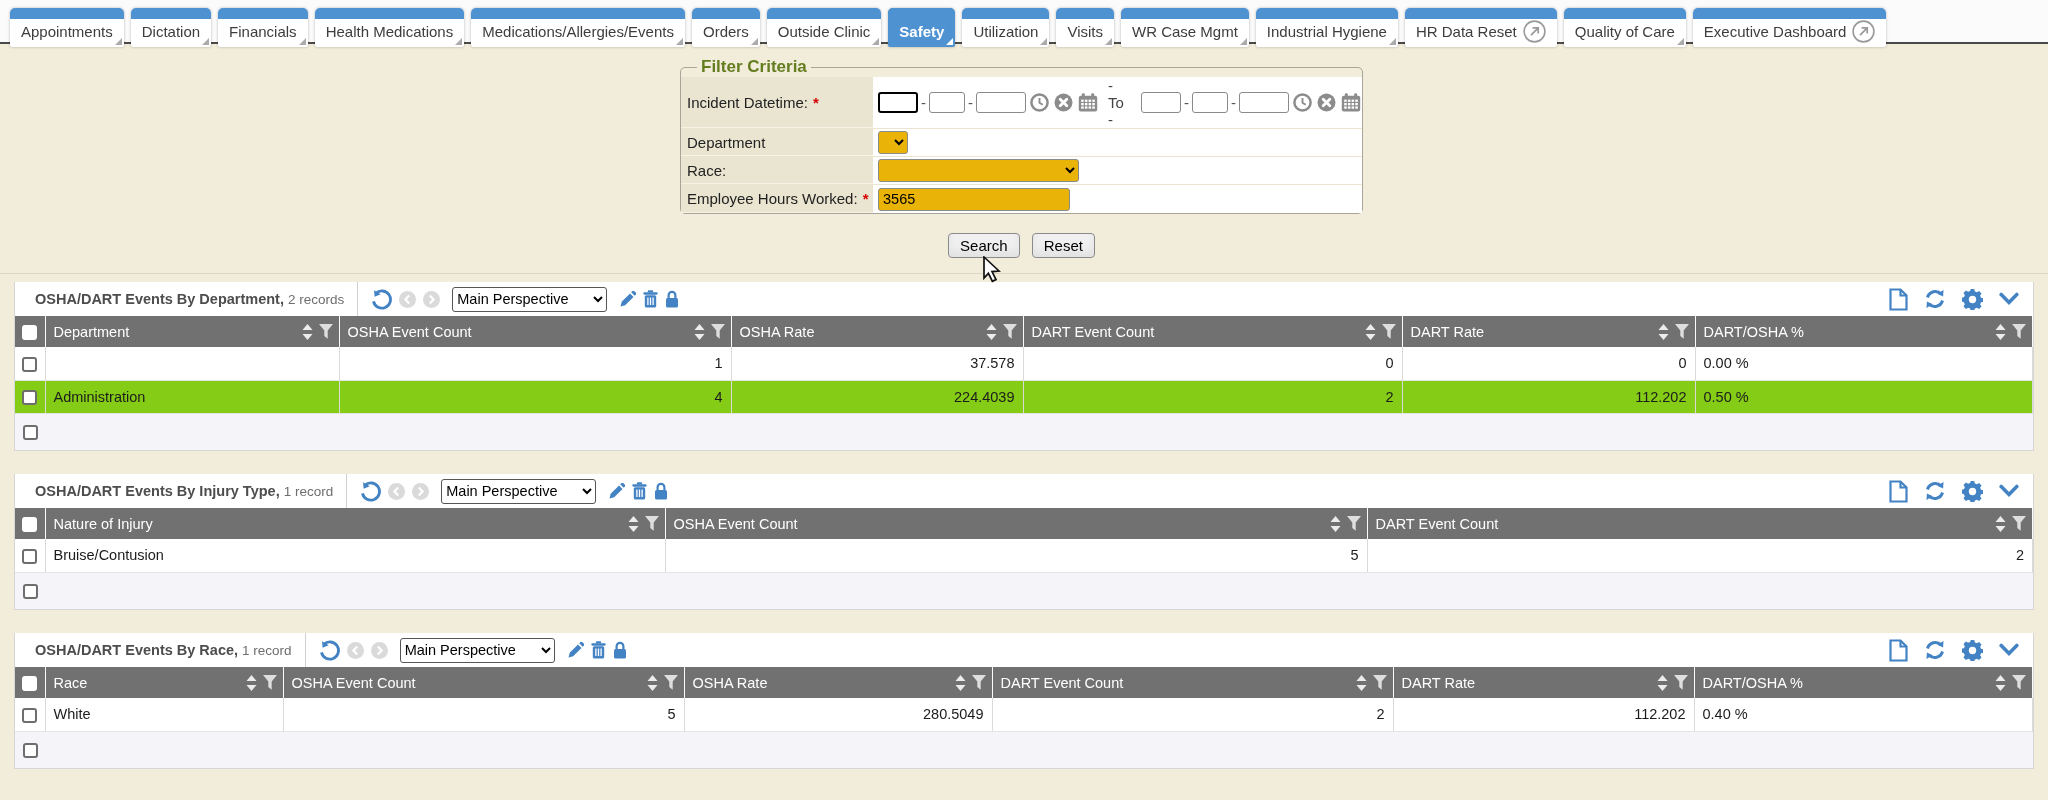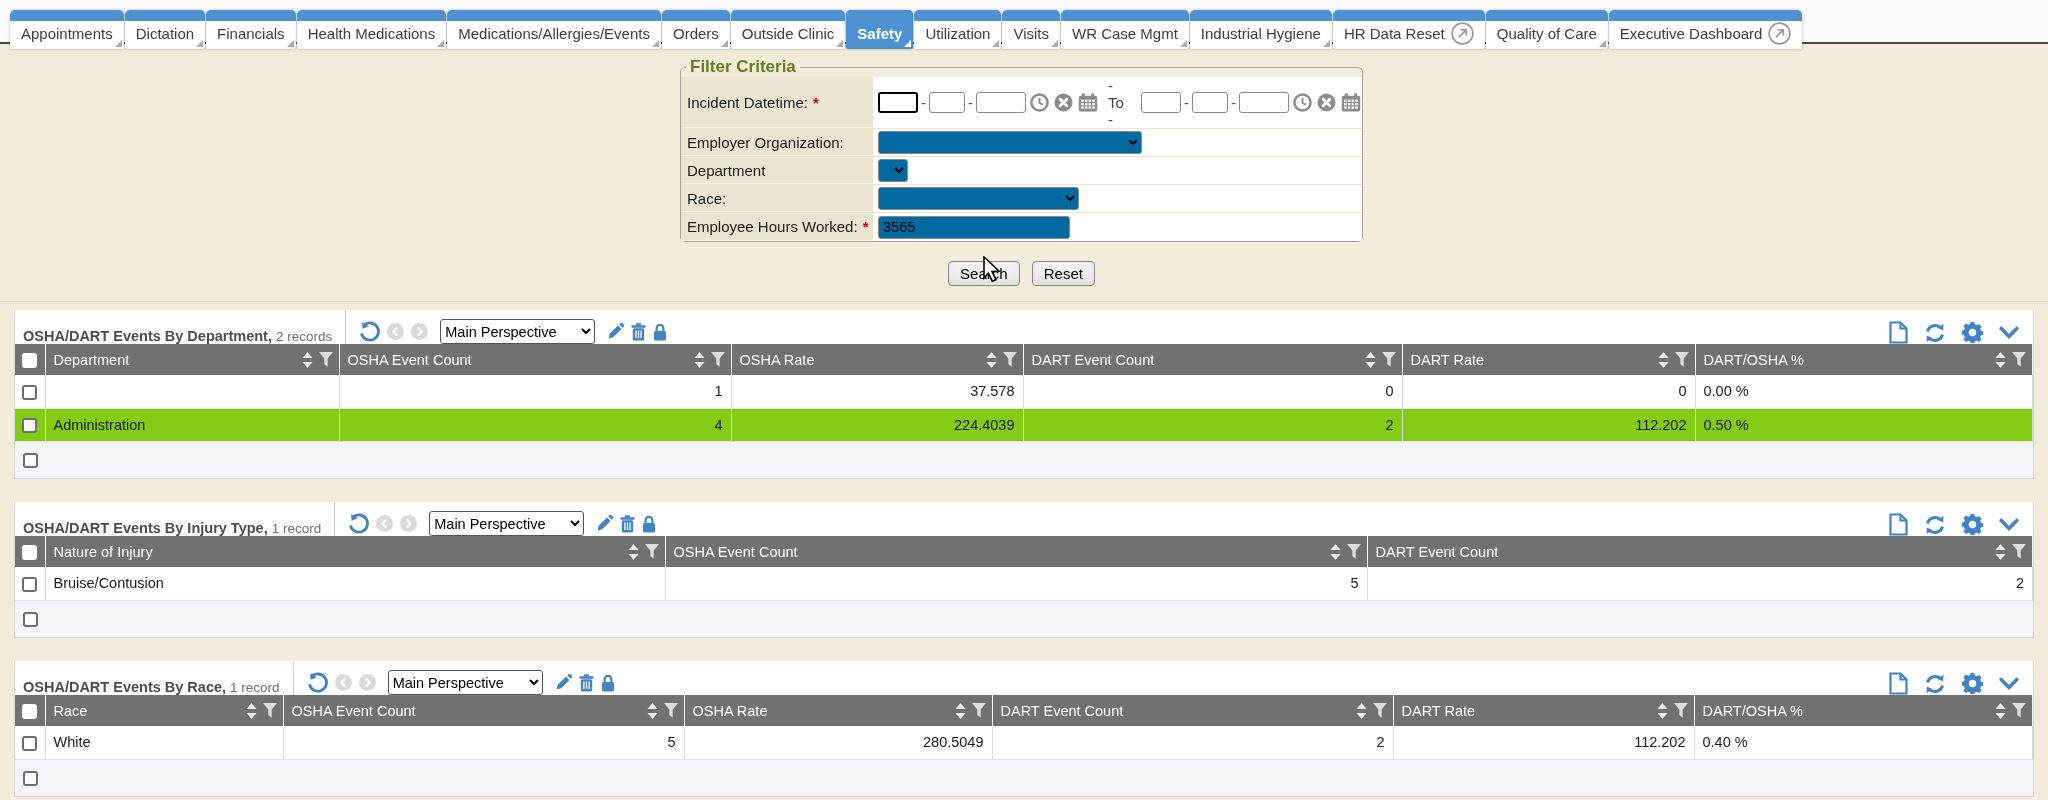--- a/index.html
+++ b/index.html
@@ -11,23 +11,23 @@
     overflow: hidden;
     font-size: 15px;
     color: #222;
   }
   
   .tabbar {
     background: #fbfbfb;
     border-bottom: 2px solid #4a4a4a;
     height: 44px;
     display: flex;
-    align-items: center;
-    padding: 16px 0 0 10px;
-    gap: 1px;
+    align-items: flex-start;
+    padding: 8px 0 0 10px;
+    gap: 7px;
     white-space: nowrap;
   }
   .tab {
     position: relative;
     background: #fff;
     border-radius: 5px 5px 2px 2px;
     box-shadow: 0 0 3px rgba(0,0,0,.28);
     height: 39px;
     display: flex;
     align-items: flex-end;
@@ -58,21 +58,21 @@
   .filter-wrap { margin: 13px 0 0 680px; width: 683px; }
   fieldset.filter {
     border: 1px solid #a9a598;
     border-radius: 5px;
     padding: 0;
   }
   fieldset.filter legend {
     color: #647d1f;
     font-weight: bold;
     font-size: 17px;
-    margin-left: 5px;
+    margin-left: 16px;
     padding: 0 4px;
   }
   .frow { display: flex; background: #fff; border-bottom: 1px solid #ece4cf; align-items: center; min-height: 28px; }
   .frow:last-child { border-bottom: none; }
   .flabel {
     width: 192px; flex: 0 0 192px;
     background: #eae5d1;
     align-self: stretch;
     display: flex; align-items: center;
     padding-left: 6px;
@@ -84,39 +84,39 @@
     border: 1px solid #8a8a8a; border-radius: 3px;
     height: 21px; font-size: 14px; padding: 0 3px;
     font-family: "Liberation Sans", sans-serif;
   }
   .dt-input.focused { border: 2px solid #000; }
   .dash { color: #555; }
   .to-sep { color: #444; padding: 0 6px; }
   .fi { display: inline-flex; align-items: center; margin: 0 1px; cursor: pointer; }
   select.fsel, input.ftext {
     height: 23px; border: 1px solid #8a8a8a; border-radius: 3px;
-    background: #0369a1; font-size: 14.5px;
+    background: #eab308; font-size: 14.5px;
     font-family: "Liberation Sans", sans-serif;
   }
   .btn-row { text-align: center; margin-top: 19px; }
   .btn {
     font-family: "Liberation Sans", sans-serif;
     font-size: 15px;
     background: #f0f0f0;
     border: 1px solid #8a8a8a;
     border-radius: 4px;
     padding: 3px 11px;
     margin: 0 4px;
     cursor: pointer;
     box-shadow: inset 0 -6px 8px rgba(0,0,0,.06);
   }
   .page-divider { border: none; border-top: 1px solid #ddd5c0; margin-top: 15px; }
   
   .section { background: #fff; margin: 8px 14px 23px 14px; border: 1px solid #d6d6d6; border-top: none; }
-  .toolbar { display: flex; align-items: flex-end; height: 34px; padding: 0 8px 0 8px; }
+  .toolbar { display: flex; align-items: center; height: 34px; padding: 0 8px 0 20px; }
   .tb-title { font-weight: bold; font-size: 14.5px; color: #4d4d4d; white-space: nowrap; }
   .tb-records { font-weight: normal; color: #6e6e6e; font-size: 13.5px; }
   .tb-div { width: 1px; align-self: stretch; background: #d0d0d0; margin: 0 13px; }
   .tb-controls { display: flex; align-items: center; gap: 7px; }
   .tb-icon { display: inline-flex; align-items: center; cursor: pointer; }
   .tb-sel {
     height: 25px; border: 1px solid #555; border-radius: 3px; background: #fff;
     font-size: 14.5px; width: 155px; margin: 0 5px;
     font-family: "Liberation Sans", sans-serif;
   }
@@ -309,28 +309,20 @@
                   <rect x="6.9" y="13.399999999999999" width="2.5" height="2.3"></rect>
                   <rect x="10.600000000000001" y="13.399999999999999" width="2.5" height="2.3"></rect>
                   <rect x="14.3" y="13.399999999999999" width="2.5" height="2.3"></rect>
                 </g>
               </svg>
             </span>
           </div>
         </div>
         <div class="frow">
           <div class="flabel">
-            <span>Employer Organization:</span>
-          </div>
-          <div class="ffield">
-            <select class="fsel" style="width: 264px;"><option></option></select>
-          </div>
-        </div>
-        <div class="frow">
-          <div class="flabel">
             <span>Department</span>
           </div>
           <div class="ffield">
             <select class="fsel" style="width: 30px;"><option></option></select>
           </div>
         </div>
         <div class="frow">
           <div class="flabel">
             <span>Race:</span>
           </div>

